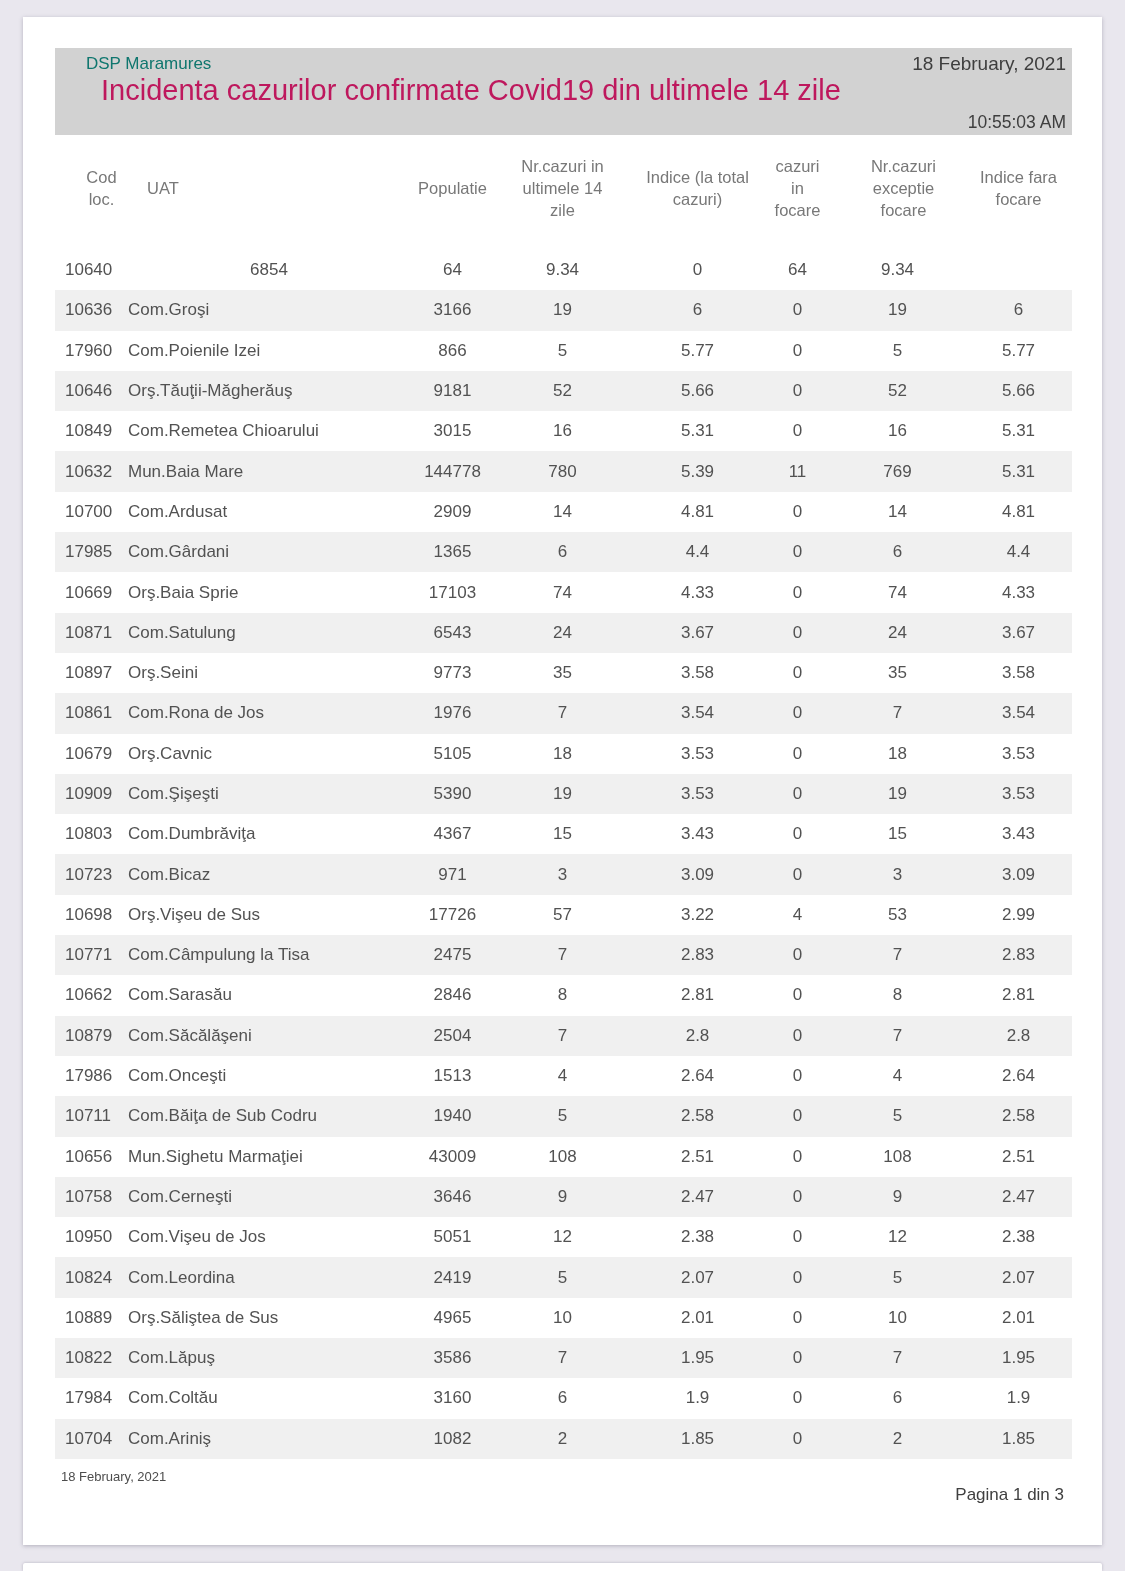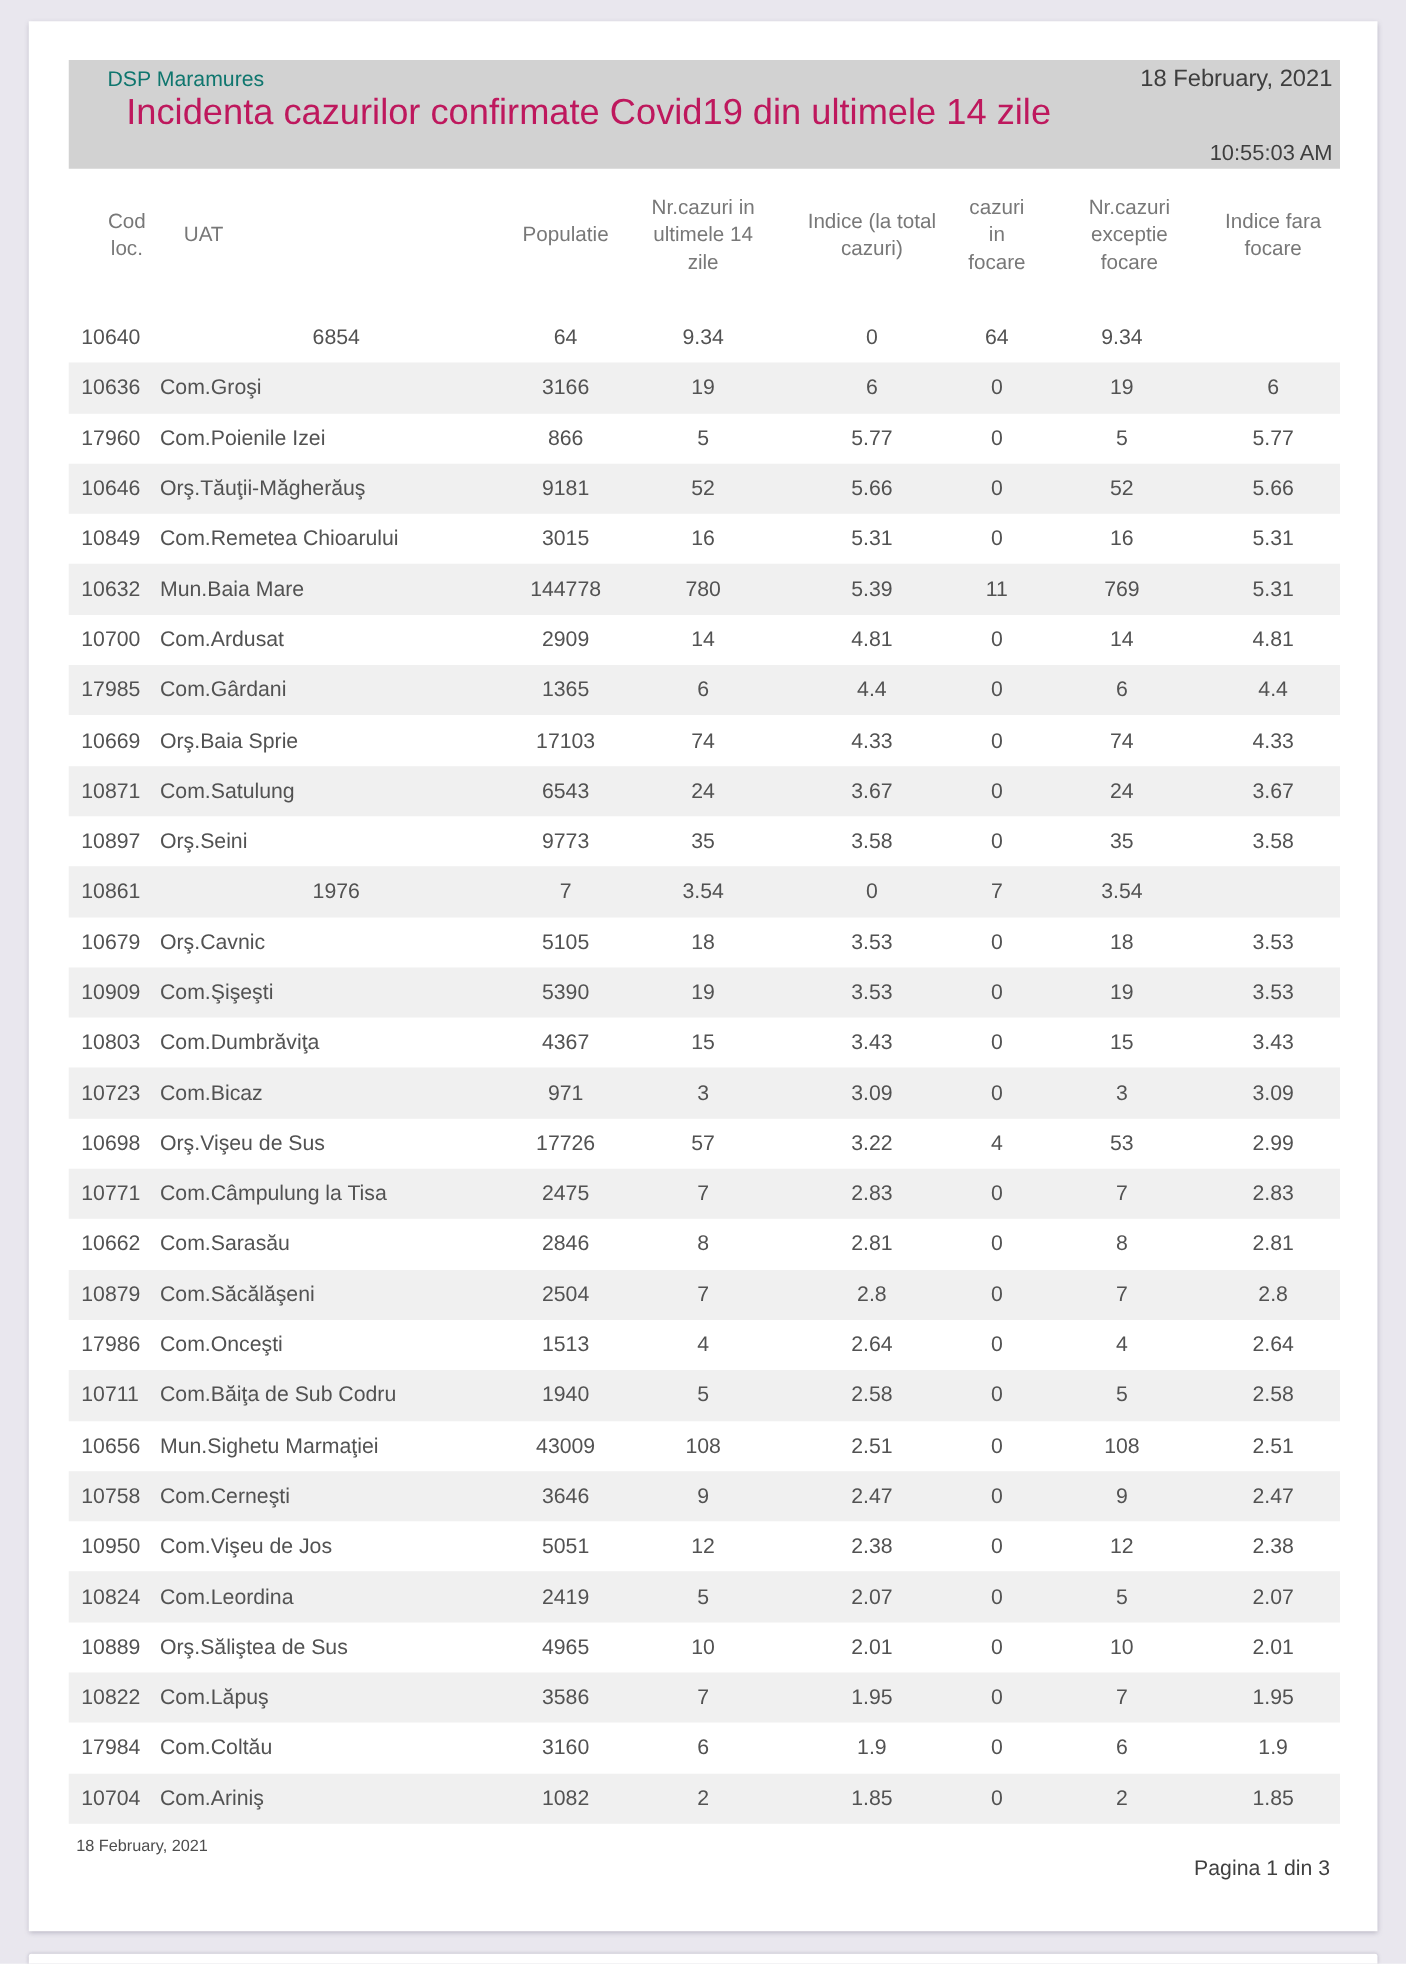--- a/index.html
+++ b/index.html
@@ -229,20 +229,21 @@
     <div class="cell c2">Orş.Seini</div>
     <div class="cell c3">9773</div>
     <div class="cell c4">35</div>
     <div class="cell c5">3.58</div>
     <div class="cell c6">0</div>
     <div class="cell c7">35</div>
     <div class="cell c8">3.58</div>
   </div>
           <div class="row">
     <div class="cell c1">10861</div>
+    <div class="cell c2">Com.Rona de Jos</div>
     <div class="cell c3">1976</div>
     <div class="cell c4">7</div>
     <div class="cell c5">3.54</div>
     <div class="cell c6">0</div>
     <div class="cell c7">7</div>
     <div class="cell c8">3.54</div>
   </div>
           <div class="row">
     <div class="cell c1">10679</div>
     <div class="cell c2">Orş.Cavnic</div>

